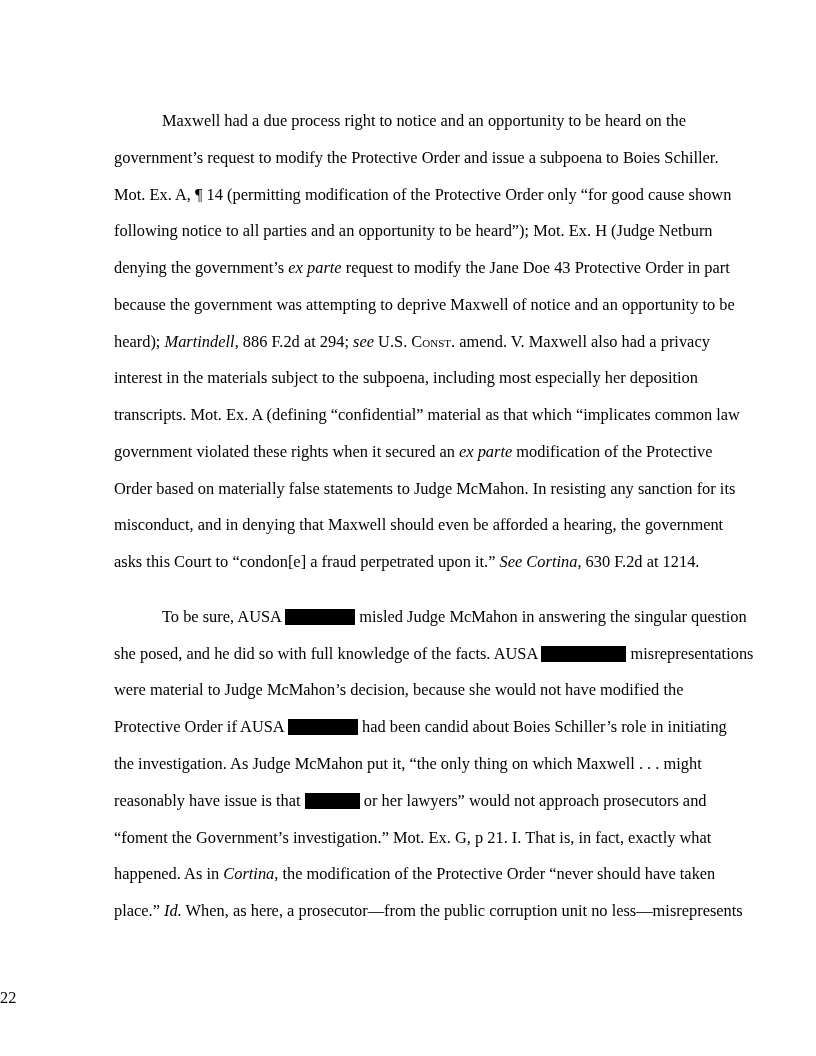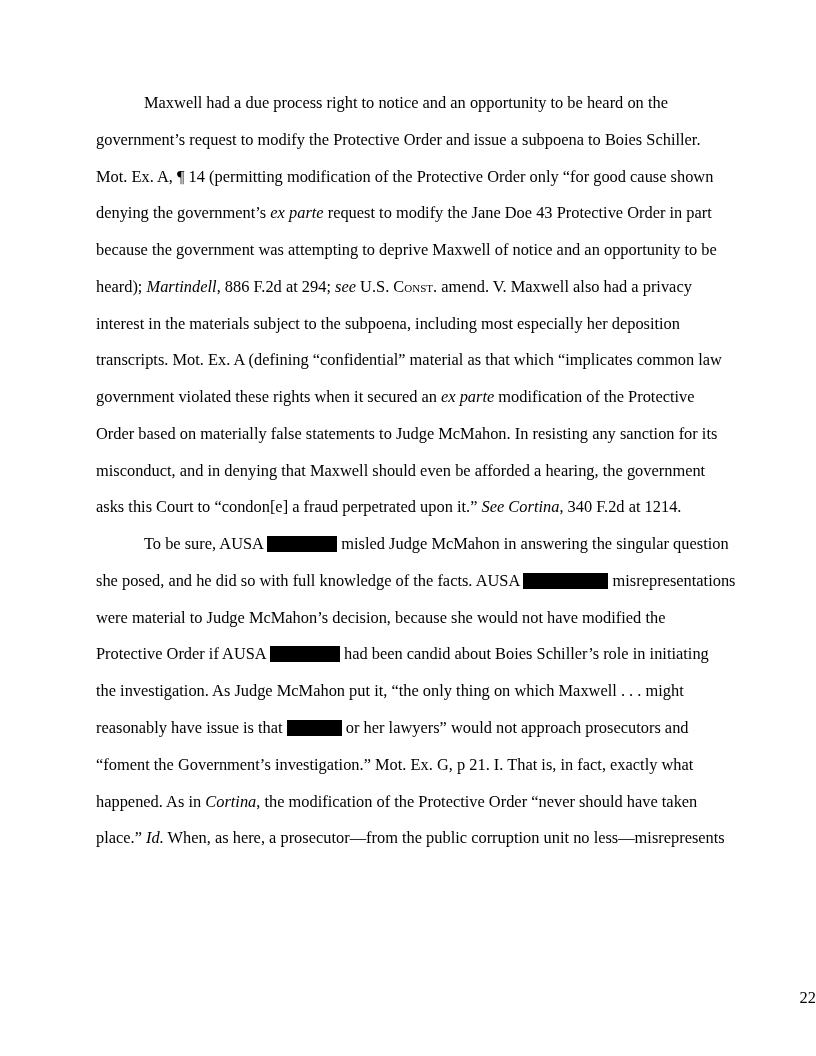--- a/index.html
+++ b/index.html
@@ -16,21 +16,21 @@
     font-family: "Liberation Serif", "DejaVu Serif", serif;
     font-size: 16.4px;
     overflow: hidden;
   }
   .content {
     position: absolute;
     left: 96px;
     top: 85px;
     width: 626px;
   }
-  .para { margin: 0; }
+  .para { margin: 18px; }
   .line {
     white-space: pre;
     height: 36.77px;
     line-height: 36.77px;
   }
   .line.first {
     text-indent: 48px;
   }
   .seg.n { font-style: normal; }
   .seg.i { font-style: italic; }
@@ -39,42 +39,43 @@
     display: inline-block;
     background: #000000;
     height: 16px;
     vertical-align: -3px;
   }
   .footer {
     position: absolute;
     top: 988px;
     left: 0;
     width: 100%;
-    text-align: right;
+    text-align: left;
     line-height: 20px;
   }
 </style>
 </head>
 <body>
 
 <div class="page">
   <div class="content">
       <div class="para">
         <div class="line first"><span class="seg n">Maxwell had a due process right to notice and an opportunity to be heard on the</span></div>
         <div class="line"><span class="seg n">government’s request to modify the Protective Order and issue a subpoena to Boies Schiller.</span></div>
         <div class="line"><span class="seg n">Mot. Ex. A, ¶ 14 (permitting modification of the Protective Order only “for good cause shown</span></div>
+        <div class="line"><span class="seg n">following notice to all parties and an opportunity to be heard”); Mot. Ex. H (Judge Netburn</span></div>
         <div class="line"><span class="seg n">denying the government’s </span><span class="seg i">ex parte</span><span class="seg n"> request to modify the Jane Doe 43 Protective Order in part</span></div>
         <div class="line"><span class="seg n">because the government was attempting to deprive Maxwell of notice and an opportunity to be</span></div>
         <div class="line"><span class="seg n">heard); </span><span class="seg i">Martindell</span><span class="seg n">, 886 F.2d at 294; </span><span class="seg i">see</span><span class="seg n"> U.S. </span><span class="seg sc">Const.</span><span class="seg n"> amend. V. Maxwell also had a privacy</span></div>
         <div class="line"><span class="seg n">interest in the materials subject to the subpoena, including most especially her deposition</span></div>
         <div class="line"><span class="seg n">transcripts. Mot. Ex. A (defining “confidential” material as that which “implicates common law</span></div>
         <div class="line"><span class="seg n">government violated these rights when it secured an </span><span class="seg i">ex parte</span><span class="seg n"> modification of the Protective</span></div>
         <div class="line"><span class="seg n">Order based on materially false statements to Judge McMahon. In resisting any sanction for its</span></div>
         <div class="line"><span class="seg n">misconduct, and in denying that Maxwell should even be afforded a hearing, the government</span></div>
-        <div class="line"><span class="seg n">asks this Court to “condon[e] a fraud perpetrated upon it.” </span><span class="seg i">See Cortina</span><span class="seg n">, 340 F.2d at 1214.</span></div>
+        <div class="line"><span class="seg n">asks this Court to “condon[e] a fraud perpetrated upon it.” </span><span class="seg i">See Cortina</span><span class="seg n">, 630 F.2d at 1214.</span></div>
       </div>
       <div class="para">
         <div class="line first"><span class="seg n">To be sure, AUSA </span><span class="redaction" style="width: 70px; background: rgb(0, 0, 0);"></span><span class="seg n"> misled Judge McMahon in answering the singular question</span></div>
         <div class="line"><span class="seg n">she posed, and he did so with full knowledge of the facts. AUSA </span><span class="redaction" style="width: 85px; background: rgb(0, 0, 0);"></span><span class="seg n"> misrepresentations</span></div>
         <div class="line"><span class="seg n">were material to Judge McMahon’s decision, because she would not have modified the</span></div>
         <div class="line"><span class="seg n">Protective Order if AUSA </span><span class="redaction" style="width: 70px; background: rgb(0, 0, 0);"></span><span class="seg n"> had been candid about Boies Schiller’s role in initiating</span></div>
         <div class="line"><span class="seg n">the investigation. As Judge McMahon put it, “the only thing on which Maxwell . . . might</span></div>
         <div class="line"><span class="seg n">reasonably have issue is that </span><span class="redaction" style="width: 55px; background: rgb(0, 0, 0);"></span><span class="seg n"> or her lawyers” would not approach prosecutors and</span></div>
         <div class="line"><span class="seg n">“foment the Government’s investigation.” Mot. Ex. G, p 21. I. That is, in fact, exactly what</span></div>
         <div class="line"><span class="seg n">happened. As in </span><span class="seg i">Cortina</span><span class="seg n">, the modification of the Protective Order “never should have taken</span></div>

